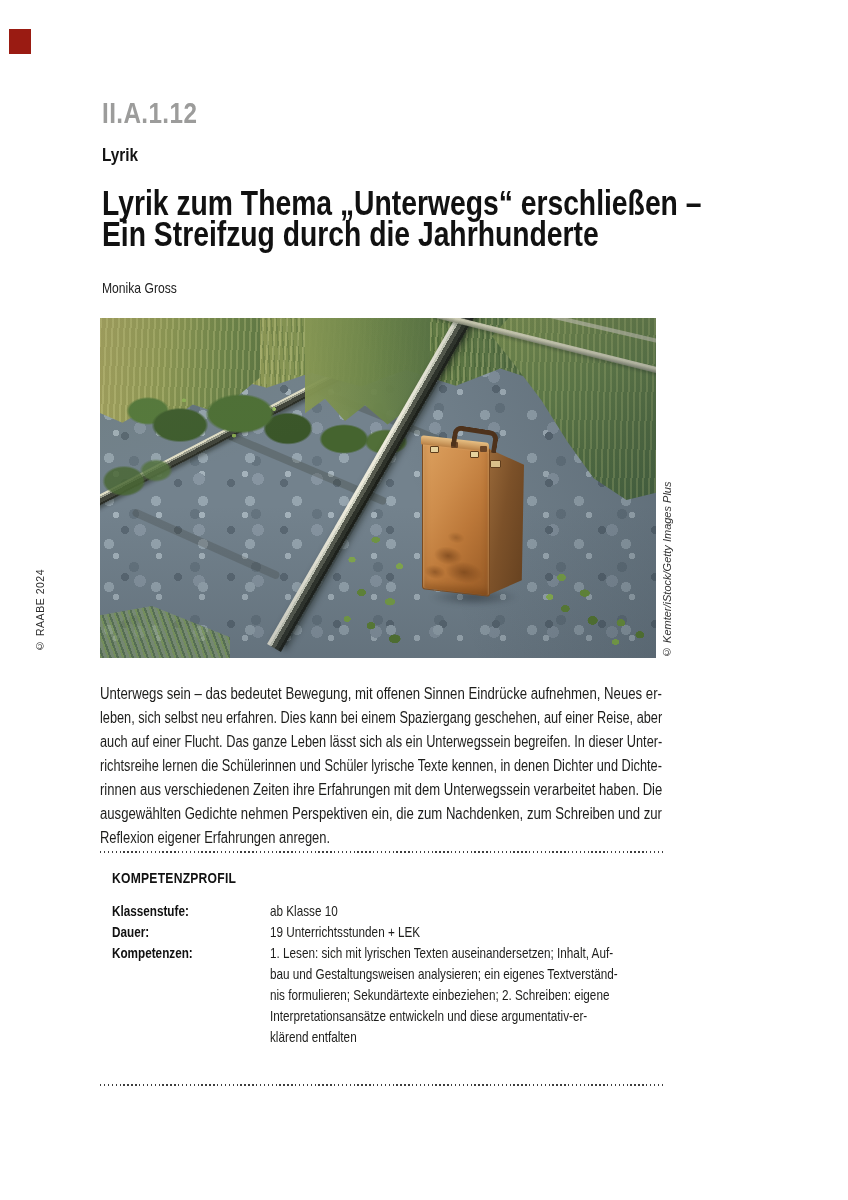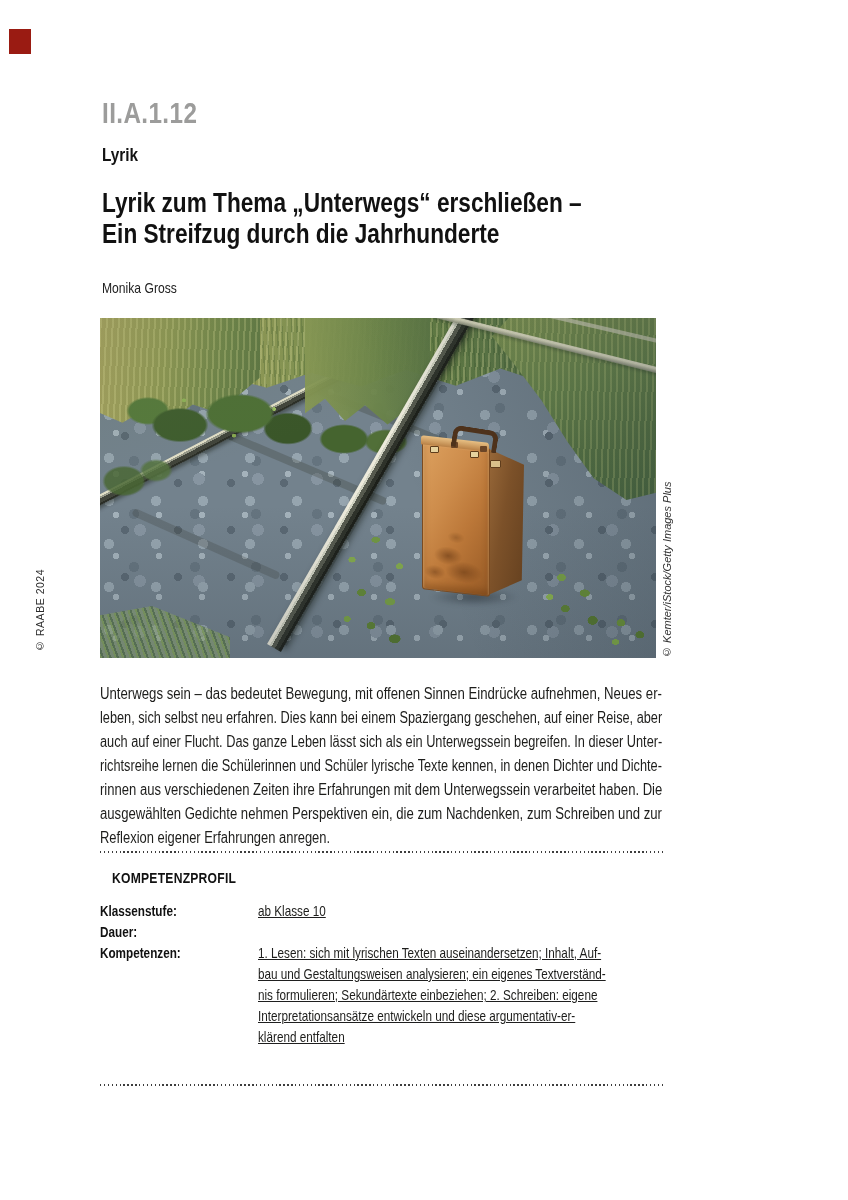--- a/index.html
+++ b/index.html
@@ -9,43 +9,43 @@
   .page{position:relative;width:848px;height:1200px;background:#fff;}
   .abs{position:absolute;}
   .cond,.x-line{transform-origin:0 50%;}
 
   
   .marker{left:9px;top:29px;width:22px;height:25px;background:#9a1b12;}
 
   
   .doc-code{left:102px;top:96px;font-size:30px;font-weight:bold;color:#9c9c9b;letter-spacing:.5px;}
   .subject{left:102px;top:144px;font-size:19px;font-weight:600;color:#141414;}
-  .title{left:102px;top:187px;font-size:28px;font-weight:bold;color:#111;line-height:31px;margin:0;}
+  .title{left:102px;top:187px;font-size:35px;font-weight:bold;color:#111;line-height:31px;margin:0;}
   .author{left:102px;top:279px;font-size:15px;color:#222;}
 
   
   .vtext{writing-mode:vertical-rl;transform:rotate(180deg);font-size:11px;color:#2b2b2b;}
   .raabe-v{left:34px;top:548px;height:104px;width:16px;letter-spacing:.05em;font-size:10.5px;}
   .credit-v{left:661px;top:318px;height:340px;width:17px;font-style:italic;color:#333;}
 
   
   .intro{left:100px;top:682px;width:562px;font-size:16px;color:#1d1d1b;}
   .x-line{white-space:nowrap;height:24px;line-height:24px;}
 
   
   .dotted{left:100px;width:563px;height:2.4px;
           background:repeating-linear-gradient(90deg,#3d3d3d 0 1.4px,transparent 1.4px 3.9px);}
   .d1{top:851px;} .d2{top:1084px;}
 
   
   .profile-head{left:112px;top:869px;font-size:15px;font-weight:bold;color:#111;letter-spacing:.3px;}
-  .ptable{left:100px;top:901px;width:560px;}
+  .ptable{left:112px;top:901px;width:560px;}
   .prow{display:flex;align-items:flex-start;}
   .plabel{width:158px;flex:0 0 158px;font-weight:bold;font-size:14.5px;line-height:21px;white-space:nowrap;color:#111;}
-  .pval{flex:1;text-decoration:underline;}
+  .pval{flex:1;}
   .vline{white-space:nowrap;font-size:14.5px;line-height:21px;color:#1d1d1b;}
 
   
   .photo{left:100px;top:318px;width:556px;height:340px;overflow:hidden;background:#73828d;}
   .photo *{position:absolute;}
   .gravel{inset:0;
     background-color:#73828d;
     background-image:
       radial-gradient(circle 6px at 9px 11px,#96a5af 85%,transparent 86%),
       radial-gradient(circle 5px at 25px 24px,#5a6873 85%,transparent 86%),
@@ -226,20 +226,23 @@
 
   <div class="abs ptable">
       <div class="prow">
         <div class="plabel cond" style="transform: scaleX(0.808232);">Klassenstufe:</div>
         <div class="pval">
           <div class="vline cond" style="transform: scaleX(0.808232);">ab Klasse 10</div>
         </div>
       </div>
       <div class="prow">
         <div class="plabel cond" style="transform: scaleX(0.808232);">Dauer:</div>
+        <div class="pval">
+          <div class="vline cond" style="transform: scaleX(0.808232);">19 Unterrichtsstunden + LEK</div>
+        </div>
       </div>
       <div class="prow">
         <div class="plabel cond" style="transform: scaleX(0.808232);">Kompetenzen:</div>
         <div class="pval">
           <div class="vline cond" style="transform: scaleX(0.808232);">1. Lesen: sich mit lyrischen Texten auseinandersetzen; Inhalt, Auf-</div>
           <div class="vline cond" style="transform: scaleX(0.808232);">bau und Gestaltungsweisen analysieren; ein eigenes Textverständ-</div>
           <div class="vline cond" style="transform: scaleX(0.808232);">nis formulieren; Sekundärtexte einbeziehen; 2. Schreiben: eigene</div>
           <div class="vline cond" style="transform: scaleX(0.808232);">Interpretationsansätze entwickeln und diese argumentativ-er-</div>
           <div class="vline cond" style="transform: scaleX(0.808232);">klärend entfalten</div>
         </div>

